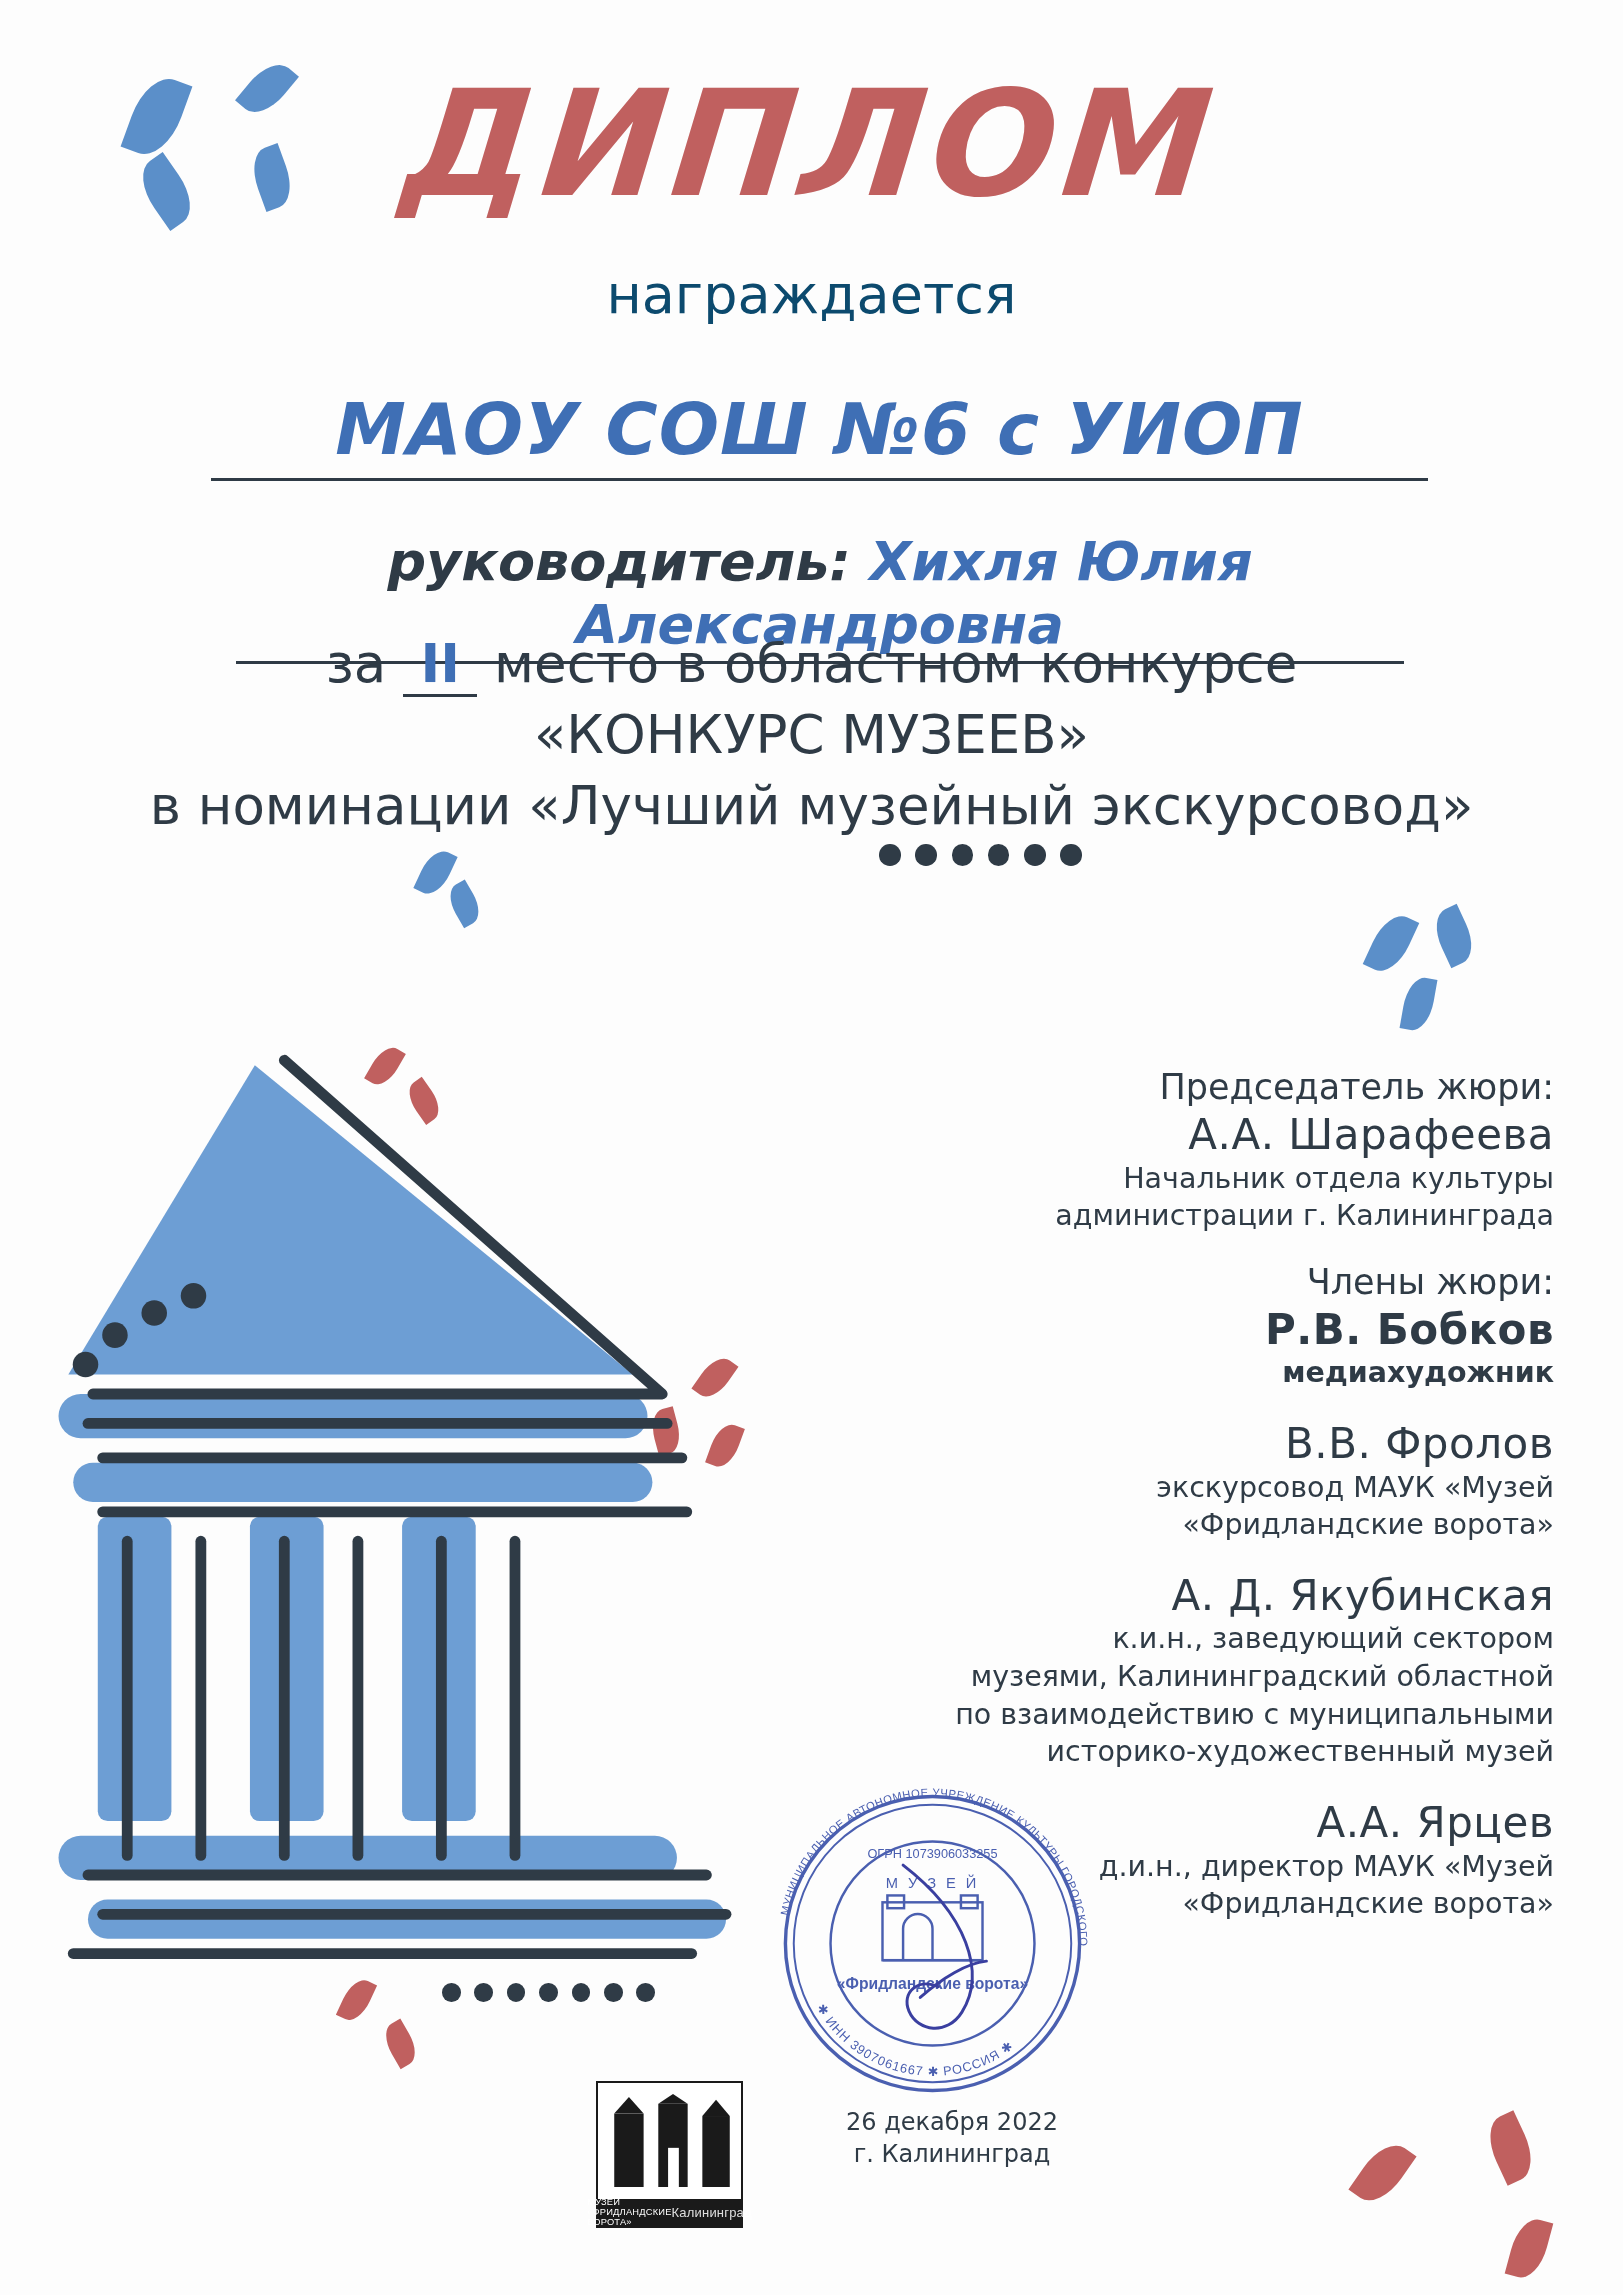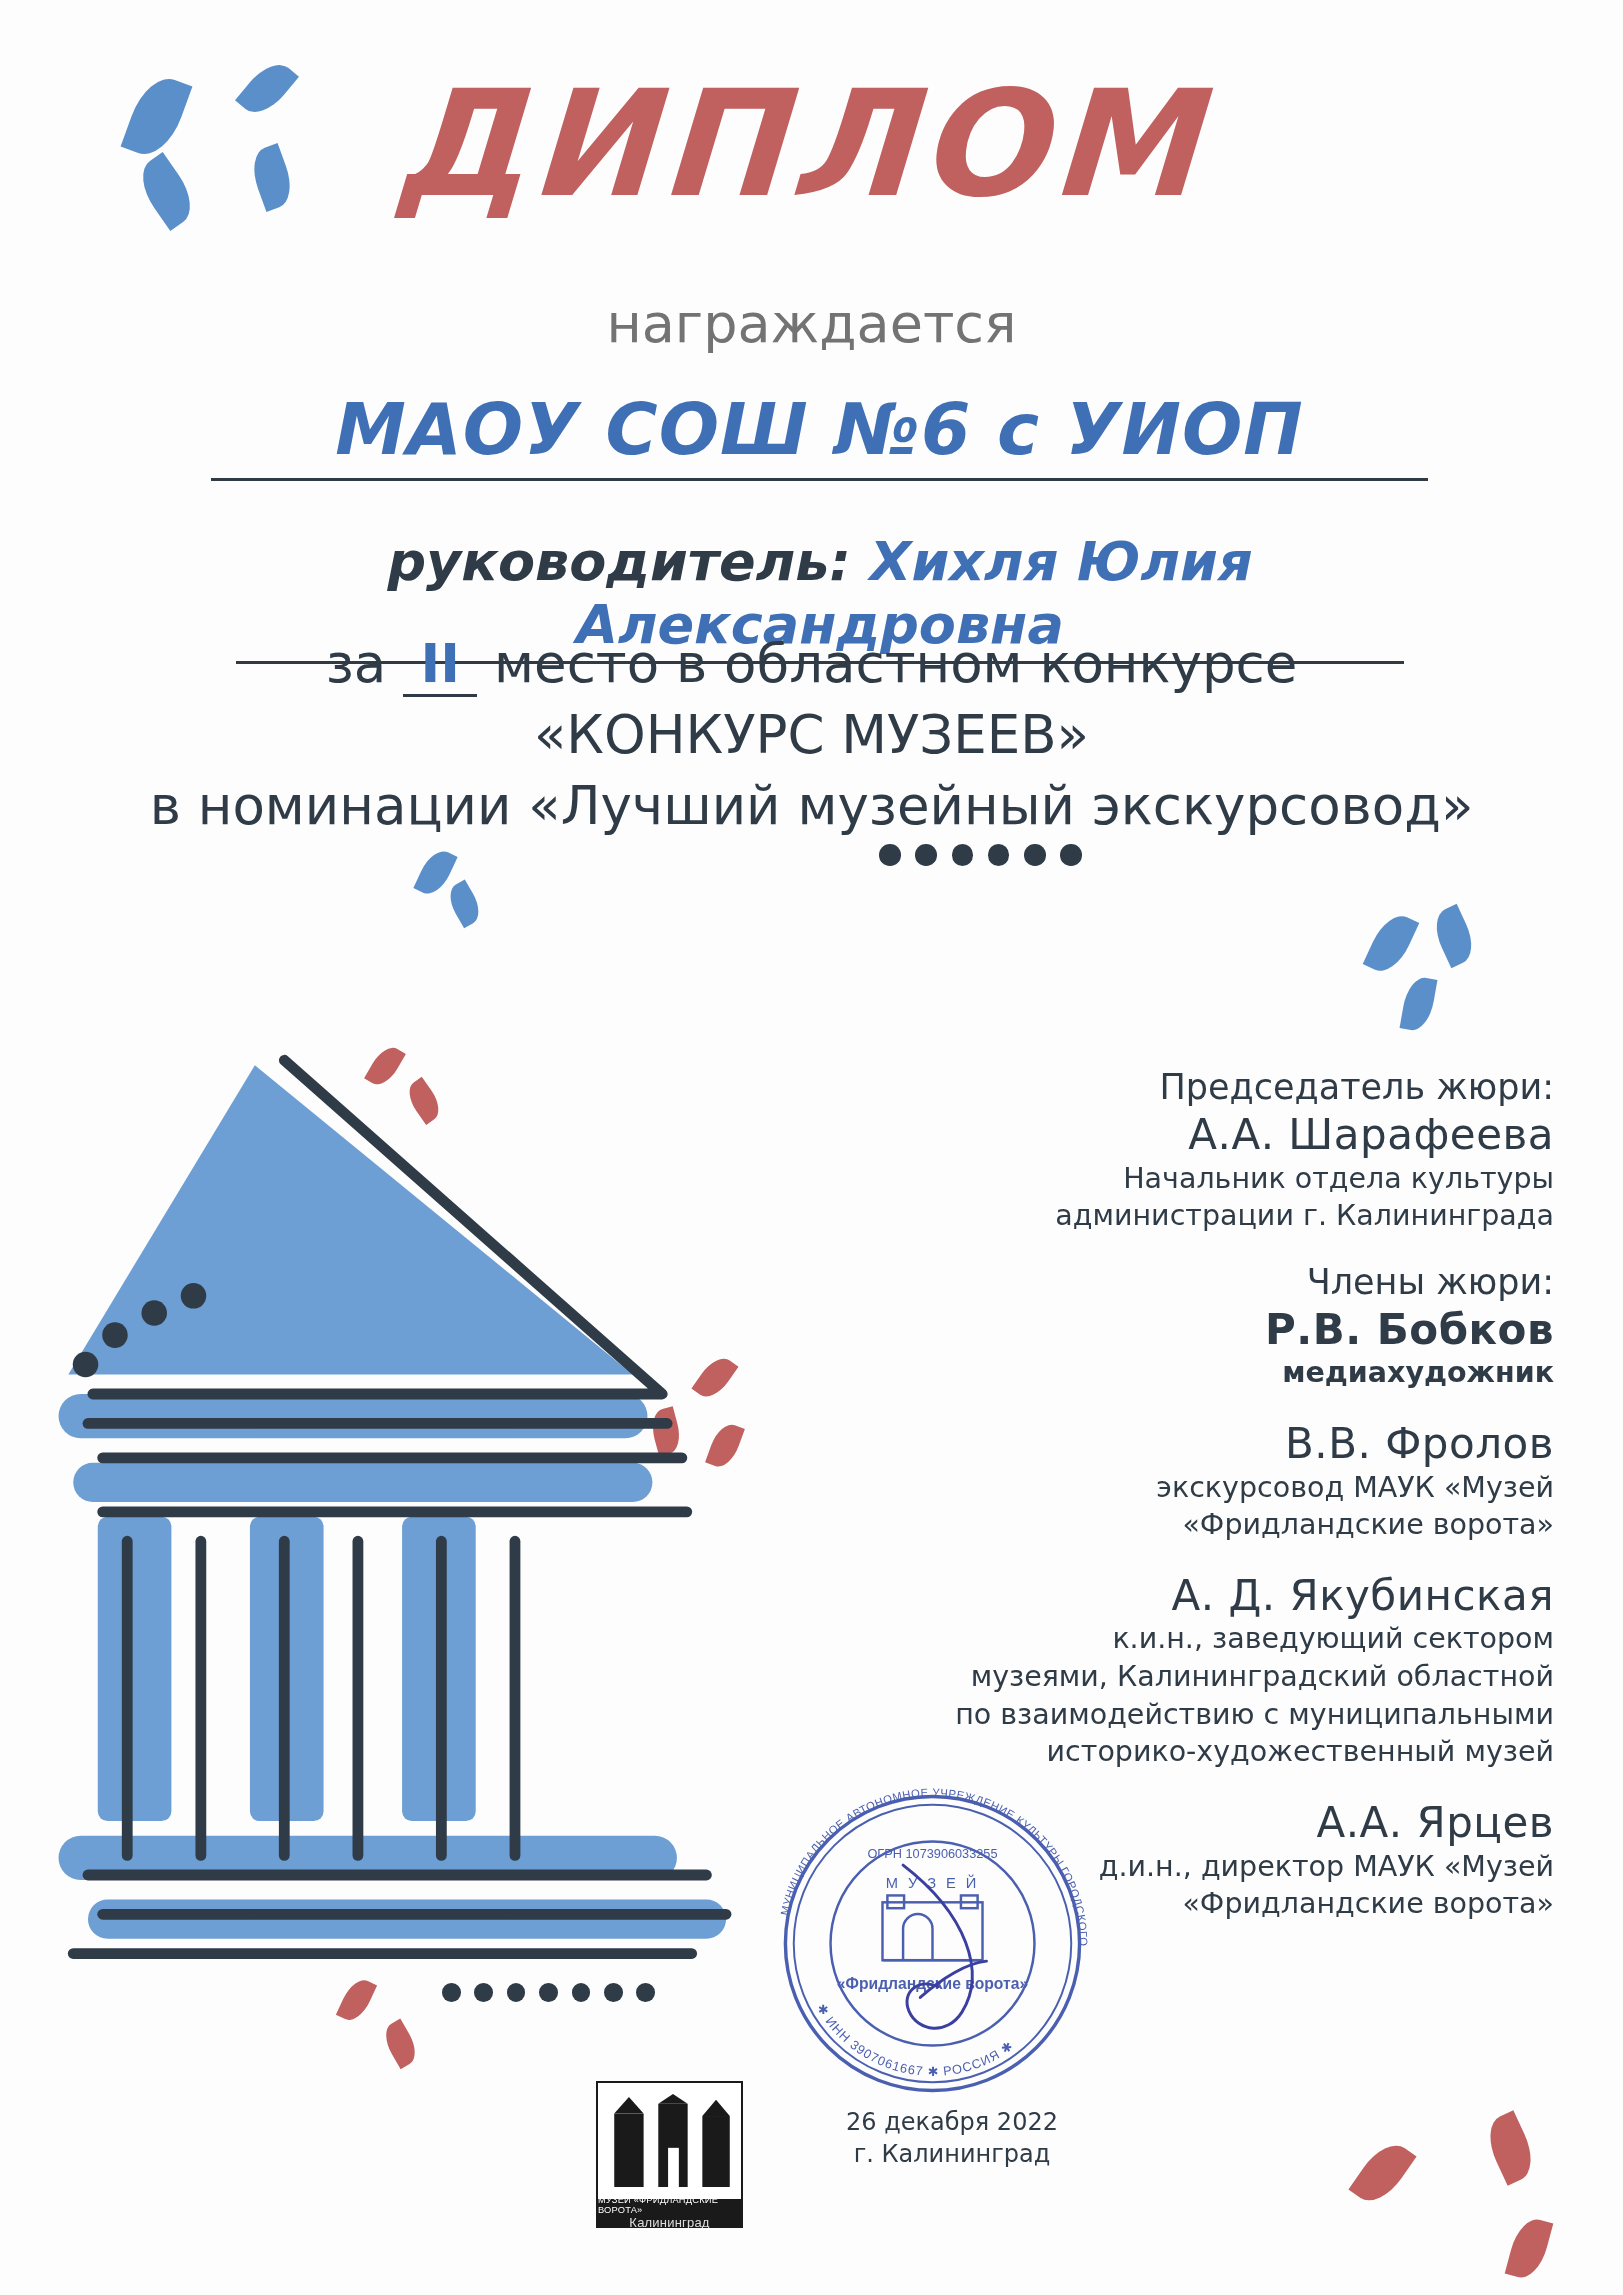--- a/index.html
+++ b/index.html
@@ -27,26 +27,26 @@
     font-family: "DejaVu Sans", sans-serif;
     font-weight: bold;
     font-size: 147px;
     letter-spacing: 6.9px;
     color: #c0605f;
     font-style: italic;
     transform: skewX(-6deg);
   }
   .subtitle {
     position: absolute;
-    top: 292px;
+    top: 263px;
     left: 0;
     width: 100%;
     text-align: center;
     font-size: 54px;
-    color: #737373;
+    color: #0c4a6e;
     font-family: "DejaVu Sans", sans-serif;
   }
   
   .recipient-wrap {
     position: absolute;
     top: 388px;
     left: 211px;
     width: 1217px;
     text-align: center;
   }
@@ -185,21 +185,21 @@
   }
   .logo .cap {
     position: absolute;
     left: 0; bottom: 0;
     width: 100%;
     height: 27.5px;
     background: #1a1a1a;
     color: #fff;
     font-size: 9.3px;
     display: flex;
-    flex-direction: column;
+    flex-direction: row;
     align-items: center;
     justify-content: center;
     letter-spacing: 0.2px;
   }
   .logo .cap .l2 { font-size: 13px; opacity: .85; }
   
   .temple {
     position: absolute;
     left: 29.4px;
     top: 1021px;

